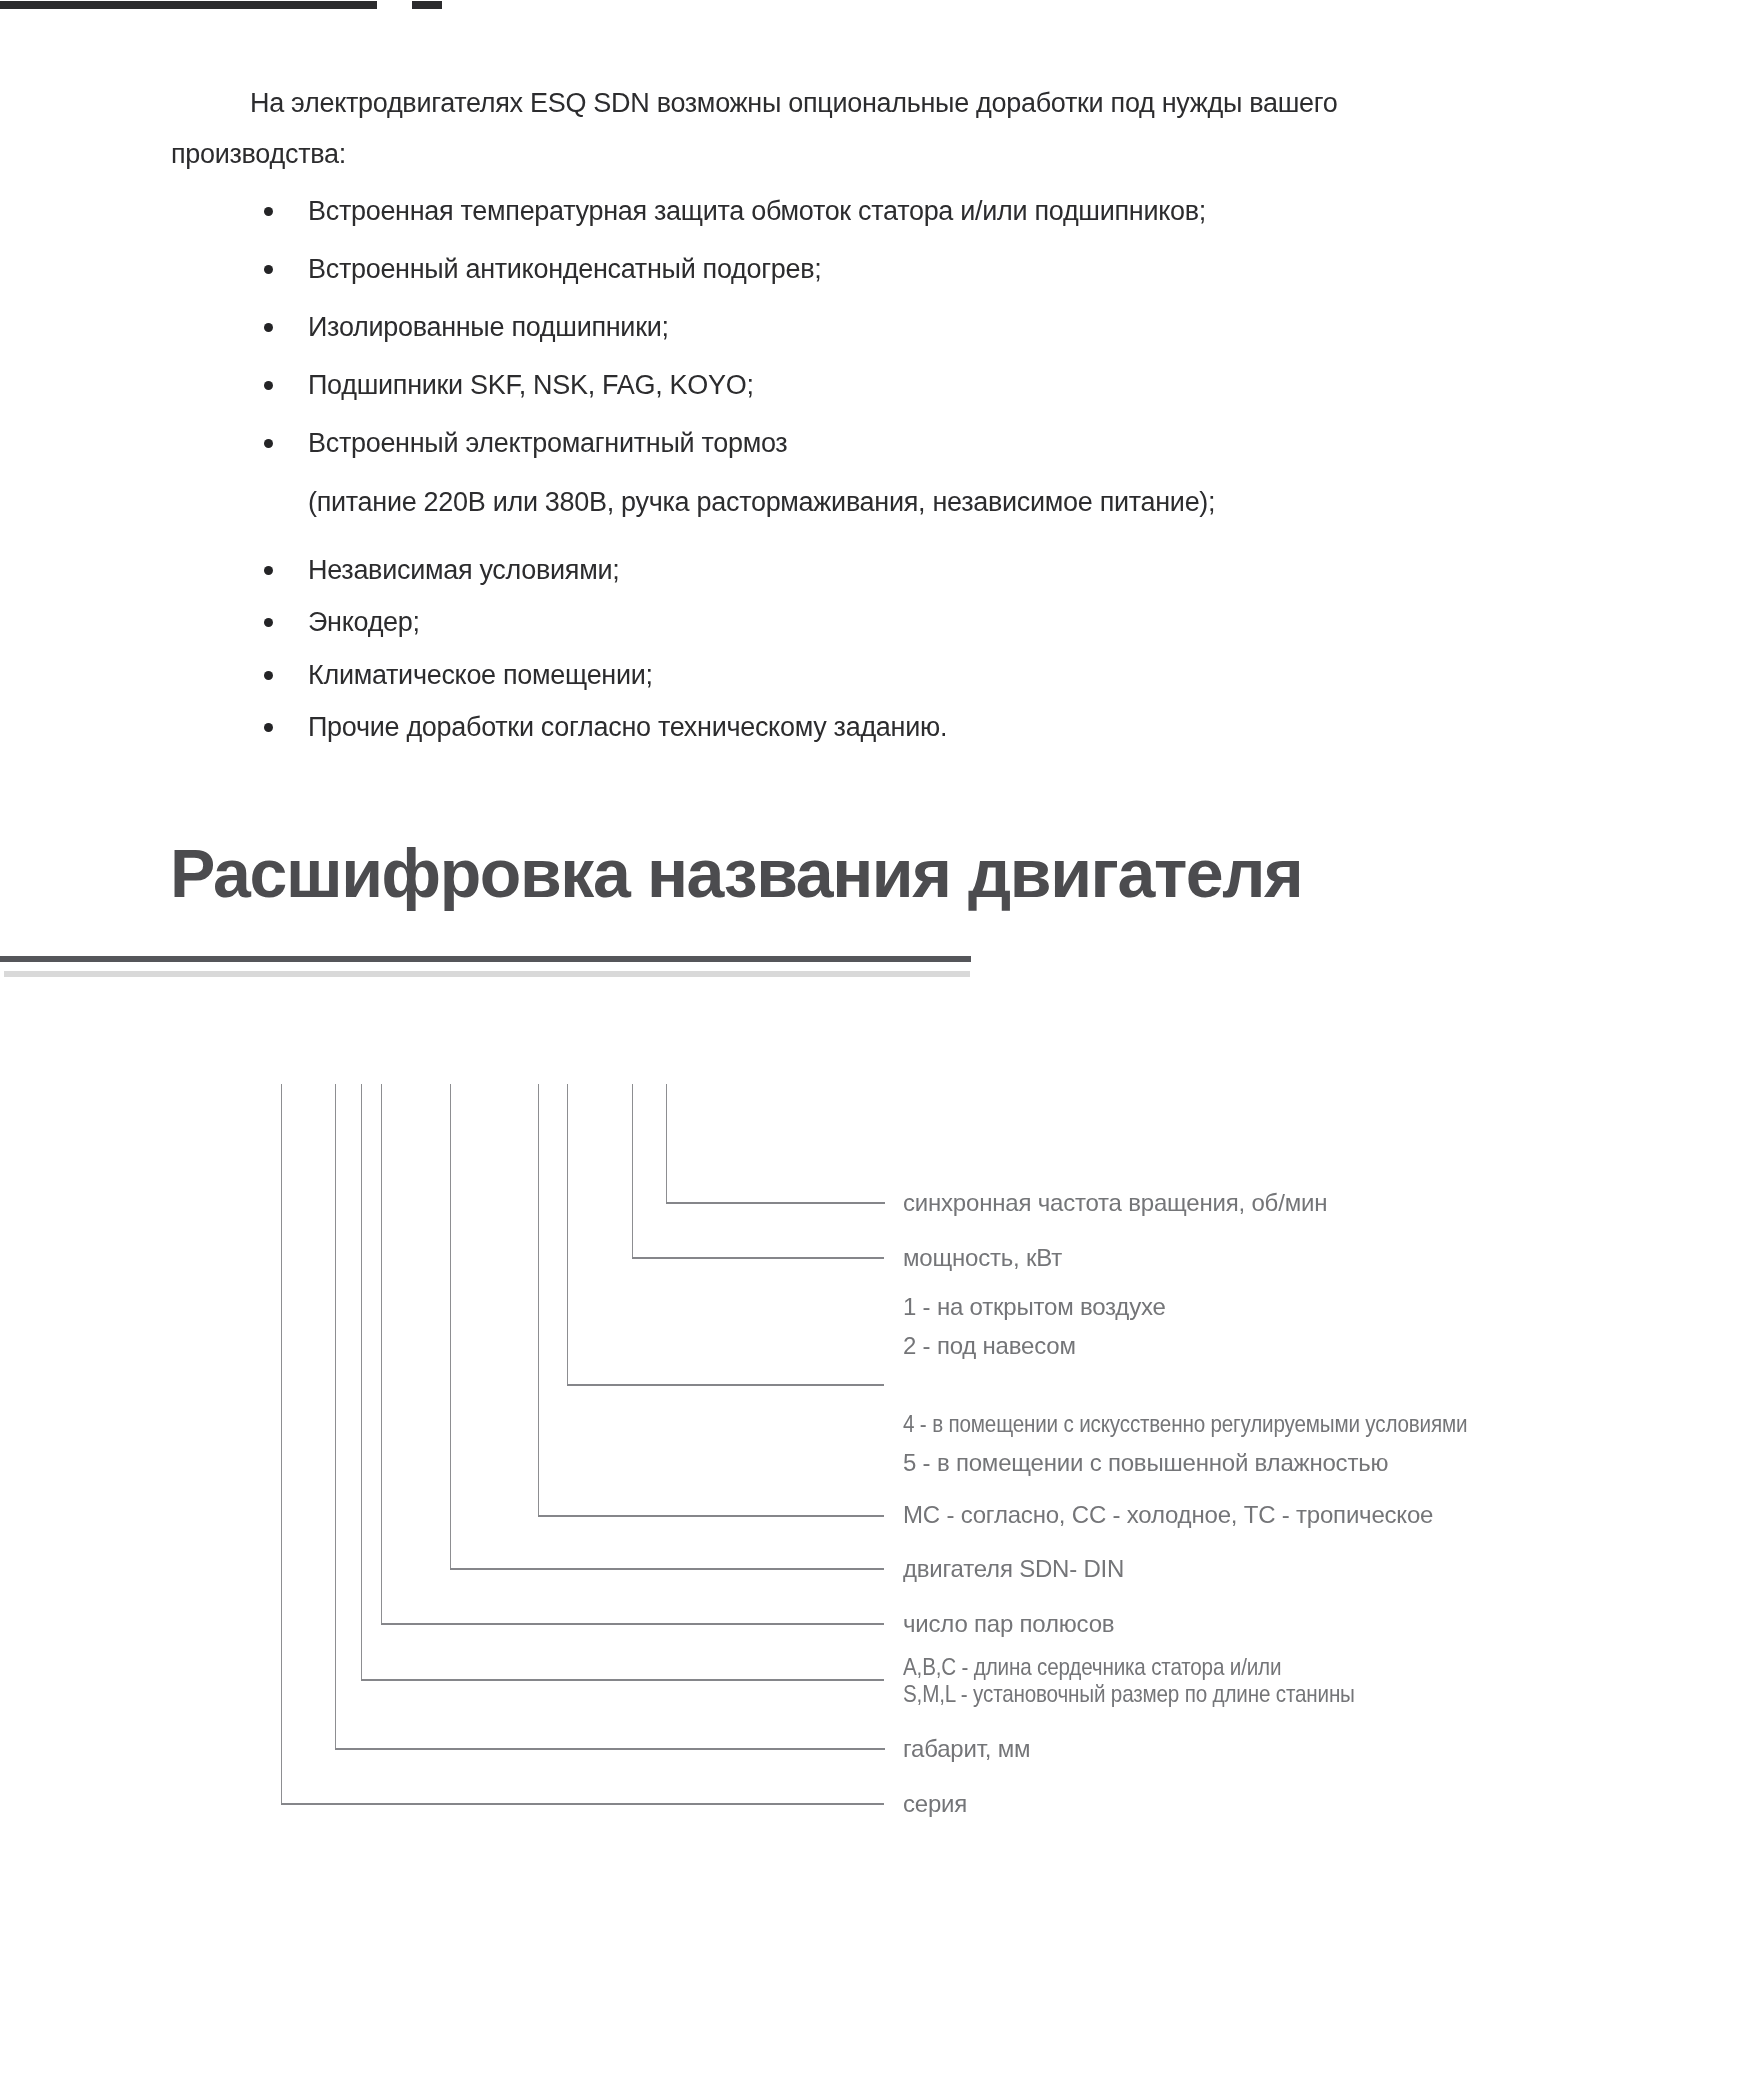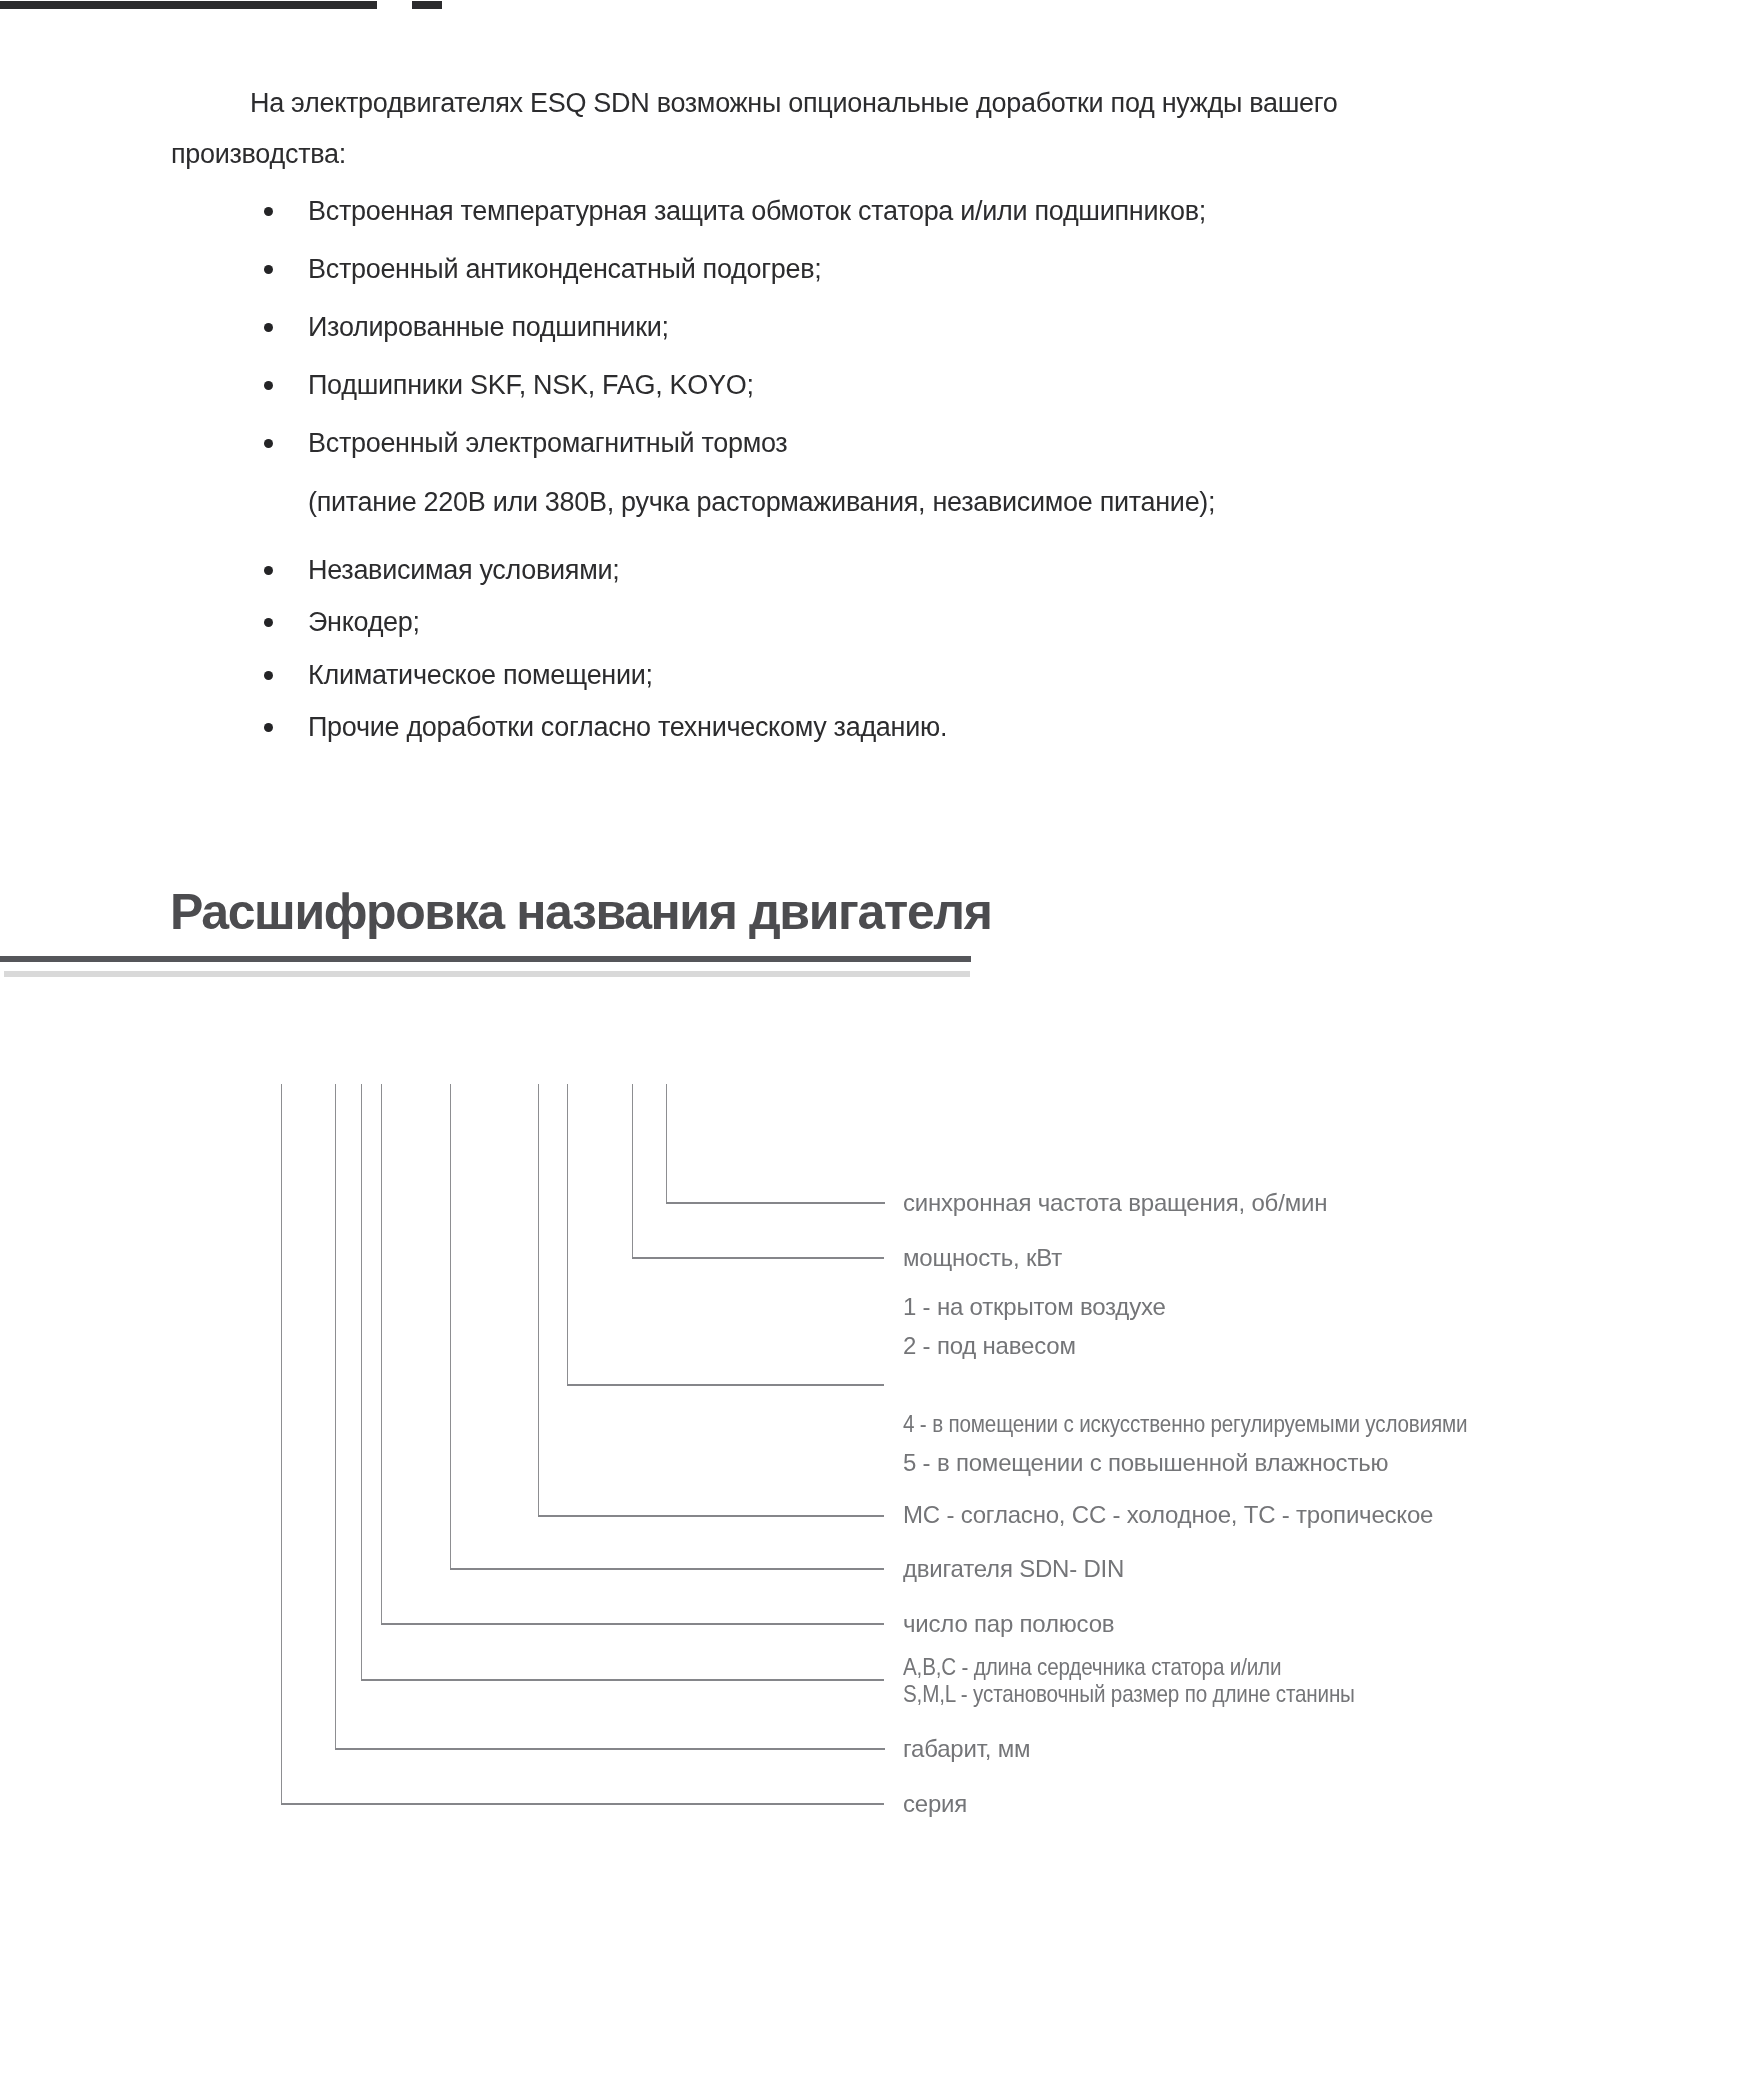--- a/index.html
+++ b/index.html
@@ -30,22 +30,22 @@
     border-radius:50%;background:#242426;
   }
   .opt-text{
     display:block;margin-left:46px;
     font-size:27px;line-height:33px;letter-spacing:-0.3px;color:#2c2c2e;
   }
   .opt-text.second{margin-top:25.5px;}
 
   
   .sec-title{
-    position:absolute;left:170px;top:887px;
-    font-size:50px;line-height:50px;font-weight:bold;
+    position:absolute;left:170px;top:848px;
+    font-size:68px;line-height:50px;font-weight:bold;
     letter-spacing:-1.4px;color:#4c4c4f;white-space:nowrap;
   }
   .rule-dark{position:absolute;left:0;top:956px;width:971px;height:6.4px;background:#55565a;}
   .rule-light{position:absolute;left:4.2px;top:971px;width:966px;height:6.4px;background:#d9d9d9;}
 
   
   .motor-code{
     position:absolute;left:253px;top:1033px;
     font-size:33px;line-height:35px;font-weight:bold;
     letter-spacing:-1.1px;color:#1e1e20;white-space:nowrap;

